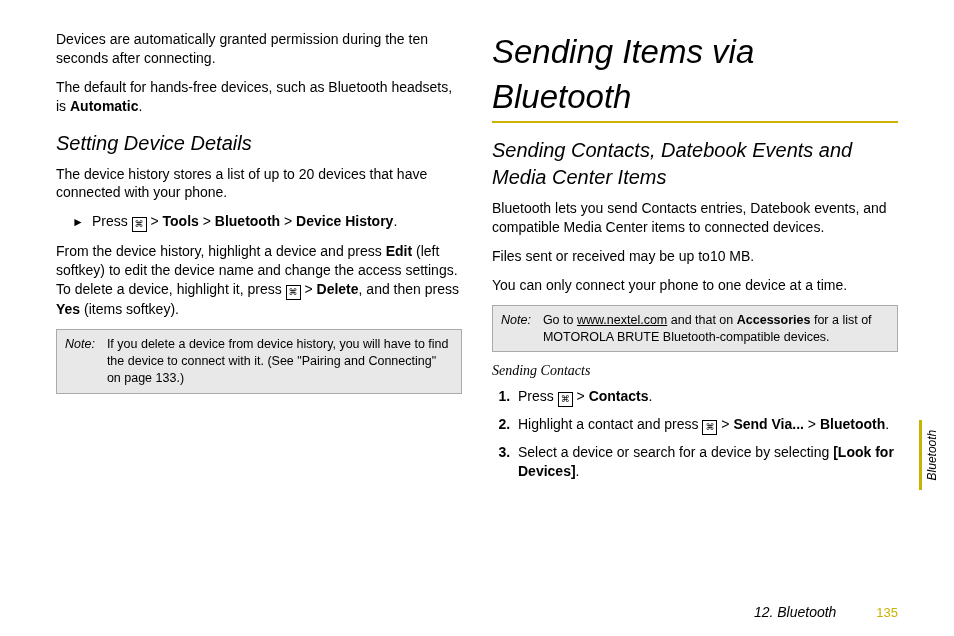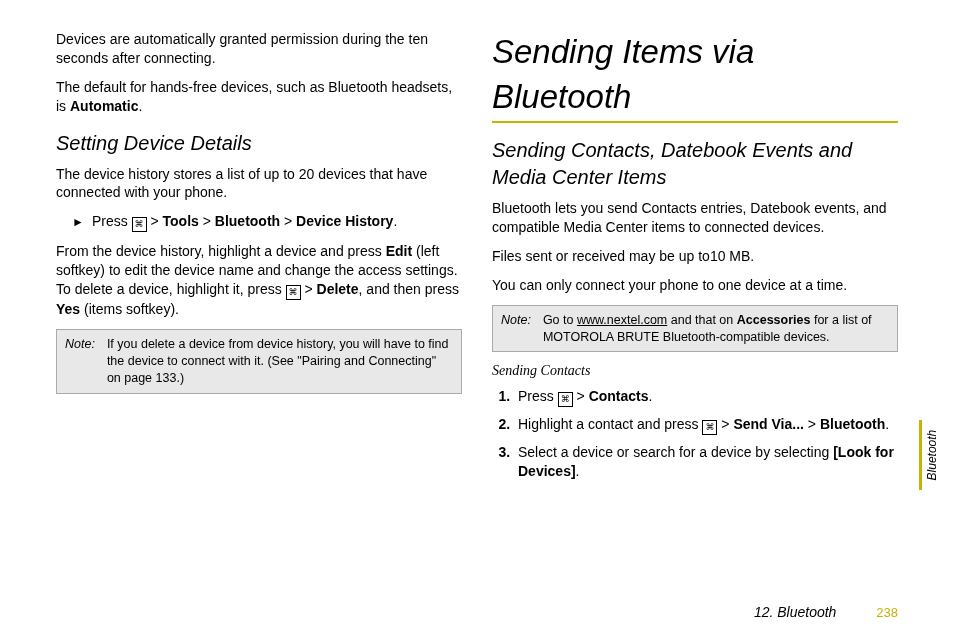--- a/index.html
+++ b/index.html
@@ -207,14 +207,14 @@
     </ol>
   </div>
 </div>
 
 <div class="sidetab">
   <span>Bluetooth</span>
 </div>
 
 <div class="footer">
   <span>12. Bluetooth</span>
-  <span class="num">238</span>
+  <span class="num">135</span>
 </div>
 
 </body></html>

